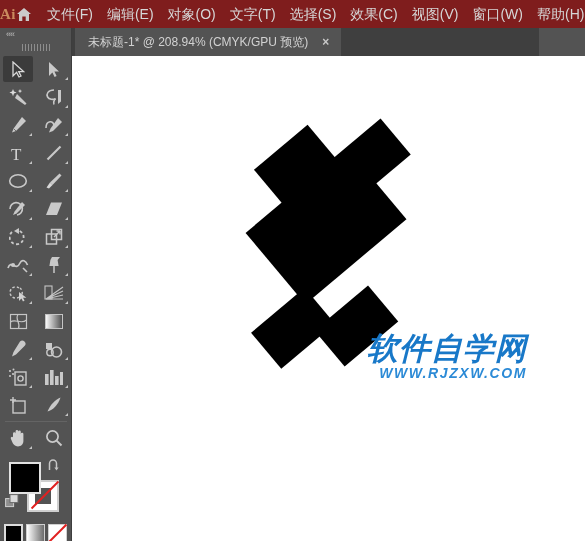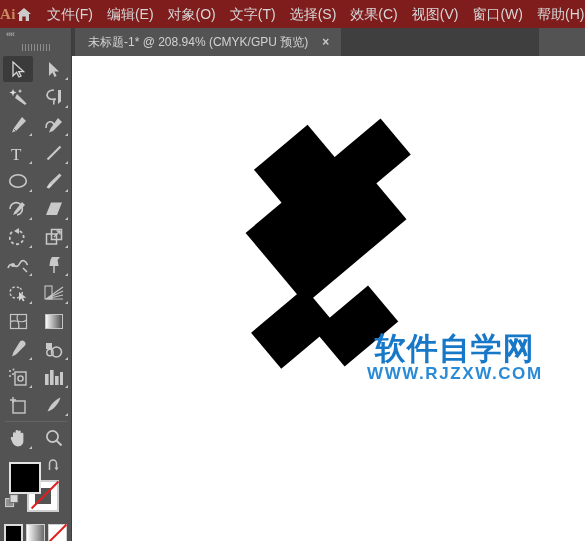--- a/index.html
+++ b/index.html
@@ -201,34 +201,35 @@
   
   #canvas {
     position: absolute; left: 72px; top: 56px;
     width: 513px; height: 485px;
     background: #ffffff;
     overflow: hidden;
   }
   #artwork { position: absolute; left: 0; top: 0; }
   #watermark {
     position: absolute; left: 295px; top: 276px;
-    text-align: center;
+    text-align: right;
     user-select: none;
+    font-style: italic;
   }
   #wm-cn {
     color: #1878c8;
     font-size: 31px;
     font-weight: bold;
     letter-spacing: 1px;
     line-height: 33px;
     font-family: "DejaVu Sans", sans-serif;
   }
   #wm-url {
     color: #2b8ad6;
-    font-size: 17px;
+    font-size: 14px;
     font-weight: bold;
     letter-spacing: 1.6px;
     line-height: 15px;
     margin-top: 1px;
   }
 </style>
 </head>
 <body>
 
 <div id="app">

